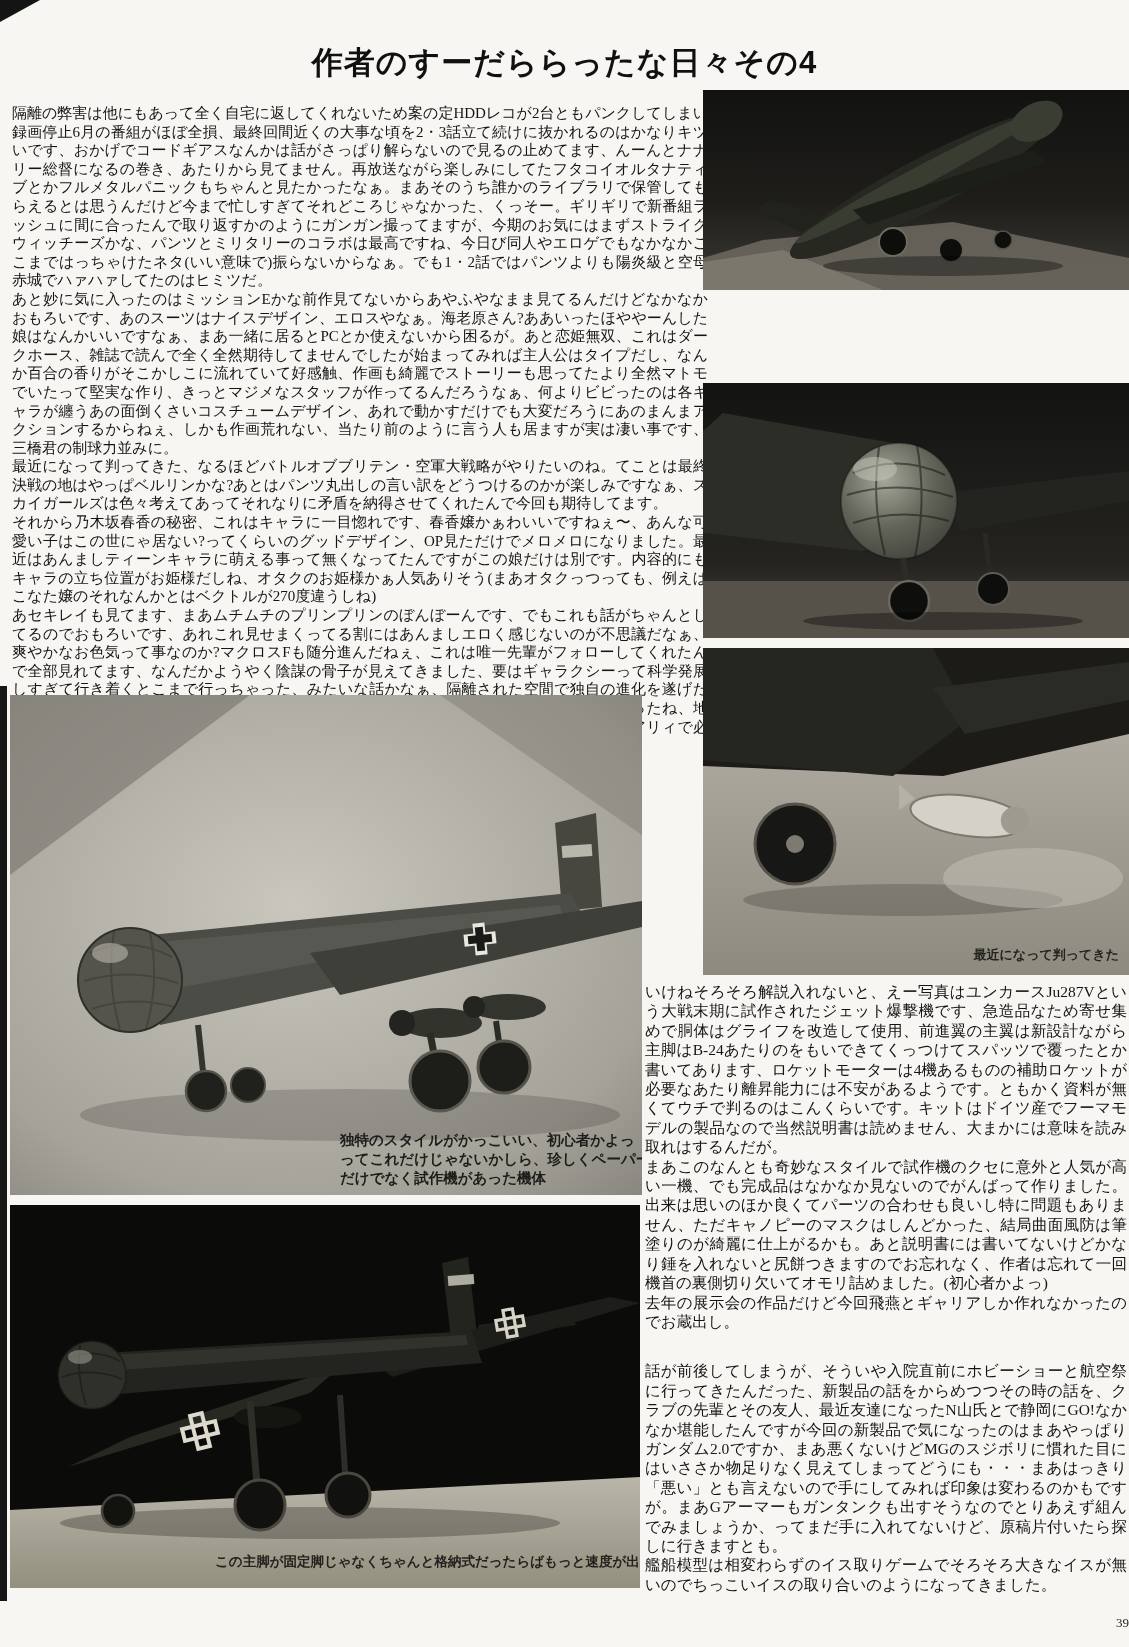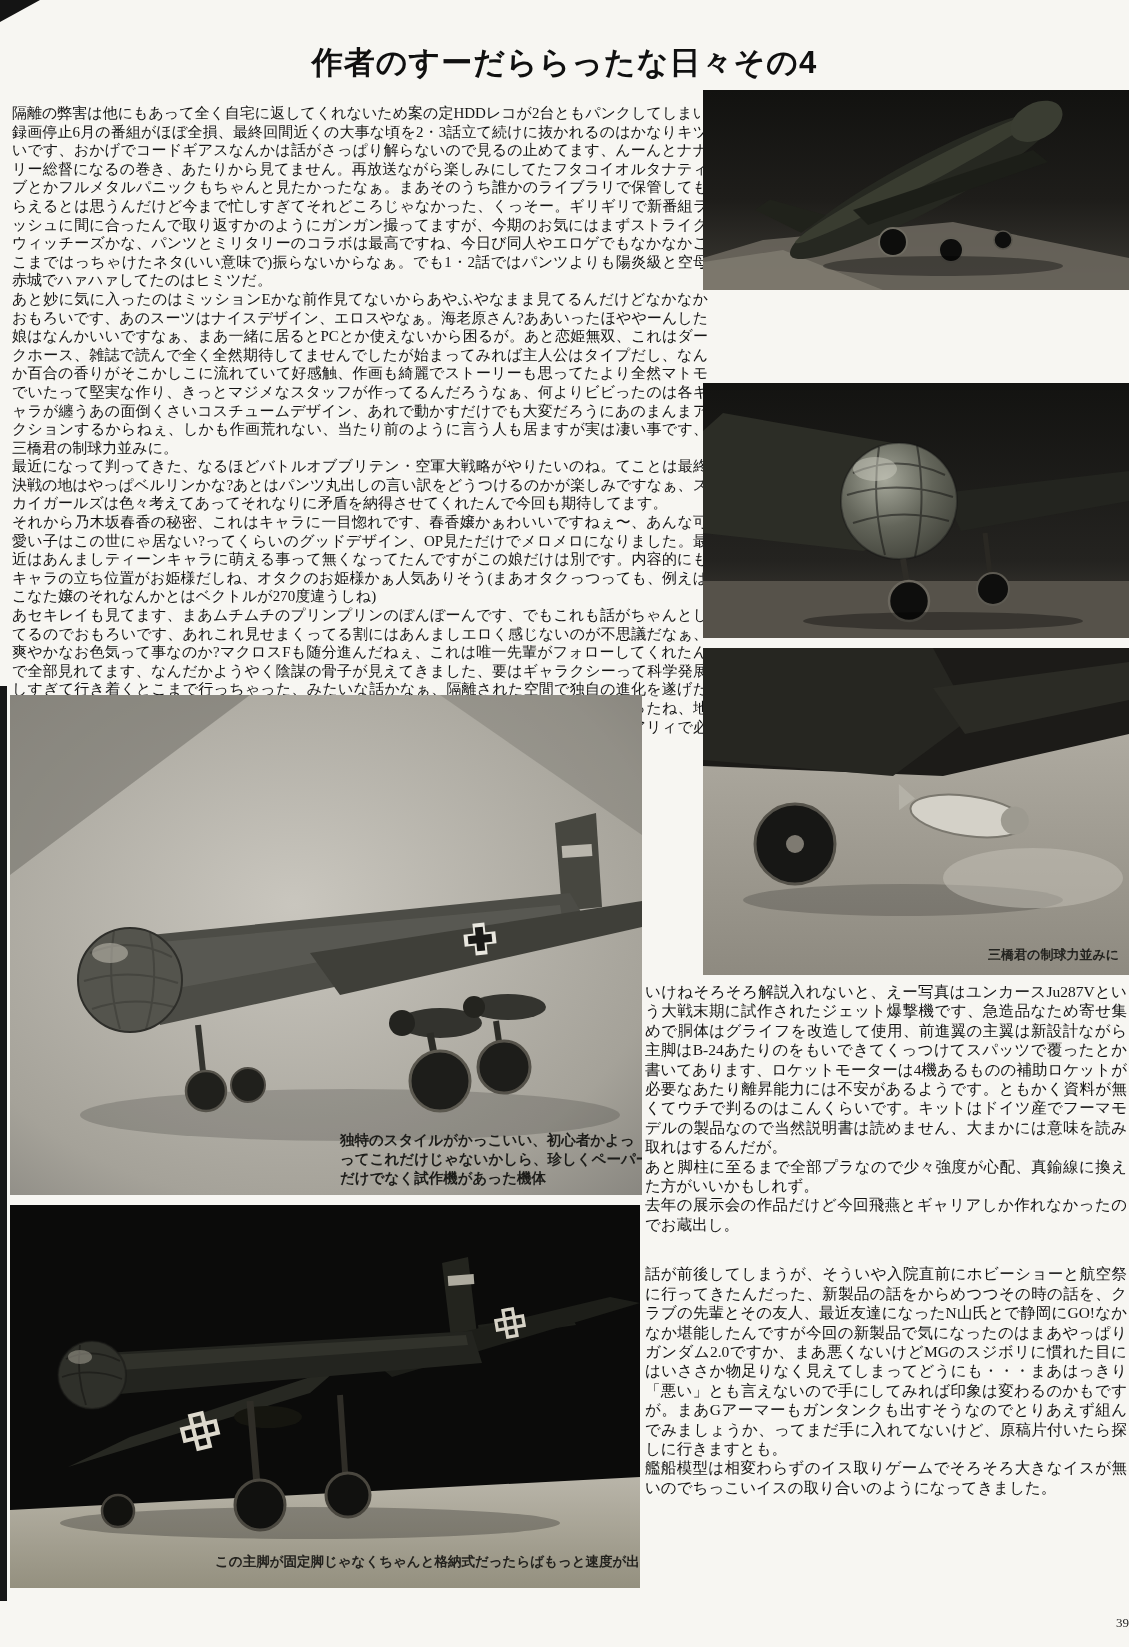--- a/index.html
+++ b/index.html
@@ -121,21 +121,21 @@
       <g transform="rotate(8 265 168)">
         <ellipse cx="265" cy="168" rx="58" ry="20" fill="#d4d1c8" stroke="#7b786f" stroke-width="2"></ellipse>
         <ellipse cx="312" cy="166" rx="14" ry="14" fill="#9d9a90"></ellipse>
         <polygon points="210,158 192,146 196,172" fill="#b4b1a7"></polygon>
       </g>
       <circle cx="92" cy="196" r="40" fill="#171715" stroke="#55524a" stroke-width="3"></circle>
       <circle cx="92" cy="196" r="9" fill="#7e7a71"></circle>
       <ellipse cx="200" cy="252" rx="160" ry="16" fill="#000000" opacity="0.18"></ellipse>
       <ellipse cx="330" cy="230" rx="90" ry="30" fill="#c6c2b8" opacity="0.5"></ellipse>
     </svg>
-    <figcaption class="photo-caption cap3">三橋君の制球力並みに</figcaption>
+    <figcaption class="photo-caption cap3">最近になって判ってきた</figcaption>
   </figure>
 
   <figure class="photo ph4">
     <svg width="632" height="500" viewBox="0 0 632 500">
       <defs>
         <radialGradient id="g4" cx="0.45" cy="0.42" r="0.85">
           <stop offset="0" stop-color="#c9c6be"></stop>
             <stop offset="0.7" stop-color="#a5a299"></stop>
           <stop offset="1" stop-color="#82807a"></stop>
         </radialGradient>
@@ -176,21 +176,21 @@
     </svg>
     <figcaption class="photo-caption cap4">
       <div>独特のスタイルがかっこいい、初心者かよっ</div>
       <div>ってこれだけじゃないかしら、珍しくペーパープラン</div>
       <div>だけでなく試作機があった機体</div>
     </figcaption>
   </figure>
 
   <div class="right-col">
     <p>いけねそろそろ解説入れないと、えー写真はユンカースJu287Vという大戦末期に試作されたジェット爆撃機です、急造品なため寄せ集めで胴体はグライフを改造して使用、前進翼の主翼は新設計ながら主脚はB-24あたりのをもいできてくっつけてスパッツで覆ったとか書いてあります、ロケットモーターは4機あるものの補助ロケットが必要なあたり離昇能力には不安があるようです。ともかく資料が無くてウチで判るのはこんくらいです。キットはドイツ産でフーマモデルの製品なので当然説明書は読めません、大まかには意味を読み取れはするんだが。</p>
-    <p>あと脚柱に至るまで全部プラなので少々強度が心配、真鍮線に換えた方がいいかもしれず。</p>
+    <p>まあこのなんとも奇妙なスタイルで試作機のクセに意外と人気が高い一機、でも完成品はなかなか見ないのでがんばって作りました。出来は思いのほか良くてパーツの合わせも良いし特に問題もありません、ただキャノピーのマスクはしんどかった、結局曲面風防は筆塗りのが綺麗に仕上がるかも。あと説明書には書いてないけどかなり錘を入れないと尻餅つきますのでお忘れなく、作者は忘れて一回機首の裏側切り欠いてオモリ詰めました。(初心者かよっ)</p>
     <p>去年の展示会の作品だけど今回飛燕とギャリアしか作れなかったのでお蔵出し。</p>
     <p class="gap">話が前後してしまうが、そういや入院直前にホビーショーと航空祭に行ってきたんだった、新製品の話をからめつつその時の話を、クラブの先輩とその友人、最近友達になったN山氏とで静岡にGO!なかなか堪能したんですが今回の新製品で気になったのはまあやっぱりガンダム2.0ですか、まあ悪くないけどMGのスジボリに慣れた目にはいささか物足りなく見えてしまってどうにも・・・まあはっきり「悪い」とも言えないので手にしてみれば印象は変わるのかもですが。まあGアーマーもガンタンクも出すそうなのでとりあえず組んでみましょうか、ってまだ手に入れてないけど、原稿片付いたら探しに行きますとも。</p>
     <p>艦船模型は相変わらずのイス取りゲームでそろそろ大きなイスが無いのでちっこいイスの取り合いのようになってきました。</p>
   </div>
 
   <figure class="photo ph5">
     <svg width="630" height="383" viewBox="0 0 630 383">
       <defs>
         <linearGradient id="g5" x1="0" y1="0" x2="0" y2="1">
           <stop offset="0" stop-color="#b9b5a9"></stop>

